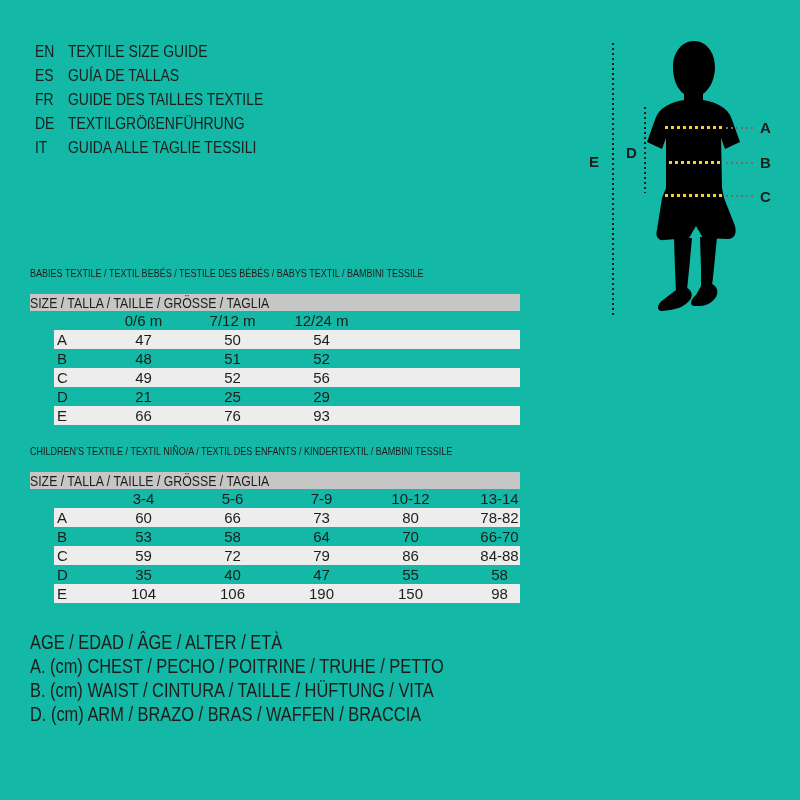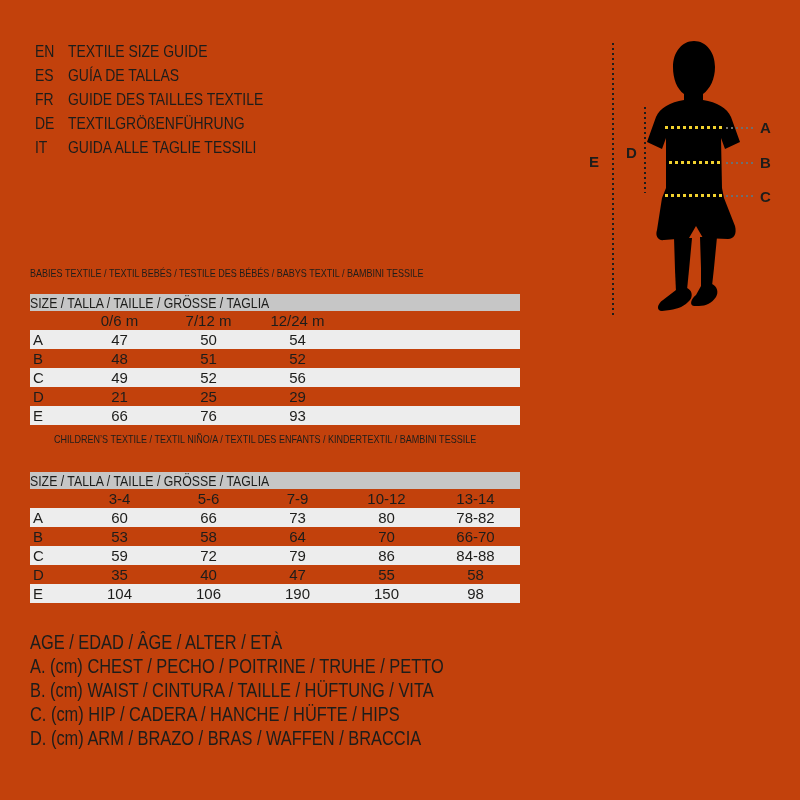--- a/index.html
+++ b/index.html
@@ -1,34 +1,34 @@
 <!DOCTYPE html>
 <html><head>
 <meta charset="utf-8">
 <style>
   html,body { margin:0; padding:0; background:#fff; }
   .canvas {
-    position:relative; width:800px; height:800px; background:#c2410c;
+    position:relative; width:800px; height:800px; background:#14b8a6;
     font-family:"Liberation Sans", sans-serif; color:#1d1d1b; overflow:hidden;
     -webkit-font-smoothing:antialiased;
   }
   .cx { display:inline-block; transform:scaleX(0.82); transform-origin:0 50%; white-space:nowrap; }
 
   
   .lang { position:absolute; left:35px; top:40px; font-size:17px; line-height:24px; }
   .lang-row { display:flex; }
   .lang-code { width:33px; flex:0 0 33px; }
 
   
   .heading { position:absolute; left:30px; font-size:11px; line-height:18px; }
 
   
   .table { position:absolute; left:30px; width:490px; font-size:15px; }
   .tbar { height:17px; background:#c6c6c6; line-height:17px; box-sizing:border-box; }
-  .trow { display:flex; height:19px; align-items:center; }
+  .trow { display:flex; height:19px; align-items:center;margin-left:24px; }
   .stripe { background:#ededed; }
   .tlabel { width:45px; flex:0 0 45px; padding-left:3px; box-sizing:border-box; }
   .tc { width:89px; flex:0 0 89px; text-align:center; }
 
   
   .legend { position:absolute; left:30px; top:630px; font-size:20px; line-height:24px; }
 
   
   .fig-svg { position:absolute; left:640px; top:38px; }
   .vdots { position:absolute; width:2px;
@@ -138,21 +138,21 @@
       <div class="tc">29</div>
     </div>
     <div class="trow stripe">
       <div class="tlabel">E</div>
       <div class="tc">66</div>
       <div class="tc">76</div>
       <div class="tc">93</div>
     </div>
   </div>
 
-  <div class="heading" style="top:430px;margin-left:24px;">
+  <div class="heading" style="top:442px;">
     <span class="cx">CHILDREN’S TEXTILE / TEXTIL NIÑO/A / TEXTIL DES ENFANTS / KINDERTEXTIL / BAMBINI TESSILE</span>
   </div>
 
   <div class="table" style="top:472px;">
     <div class="tbar">
       <span class="cx">SIZE / TALLA / TAILLE / GRÖSSE / TAGLIA</span>
     </div>
     <div class="trow">
       <div class="tlabel"></div>
       <div class="tc">3-4</div>
@@ -200,17 +200,16 @@
       <div class="tc">190</div>
       <div class="tc">150</div>
       <div class="tc">98</div>
     </div>
   </div>
 
   <div class="legend">
     <div><span class="cx">AGE / EDAD / ÂGE / ALTER / ETÀ</span></div>
     <div><span class="cx">A. (cm) CHEST / PECHO / POITRINE / TRUHE / PETTO</span></div>
     <div><span class="cx">B. (cm) WAIST / CINTURA / TAILLE / HÜFTUNG / VITA</span></div>
-    <div><span class="cx">C. (cm) HIP / CADERA / HANCHE / HÜFTE / HIPS</span></div>
     <div><span class="cx">D. (cm) ARM / BRAZO / BRAS / WAFFEN / BRACCIA</span></div>
   </div>
 
 </div>
 
 </body></html>

